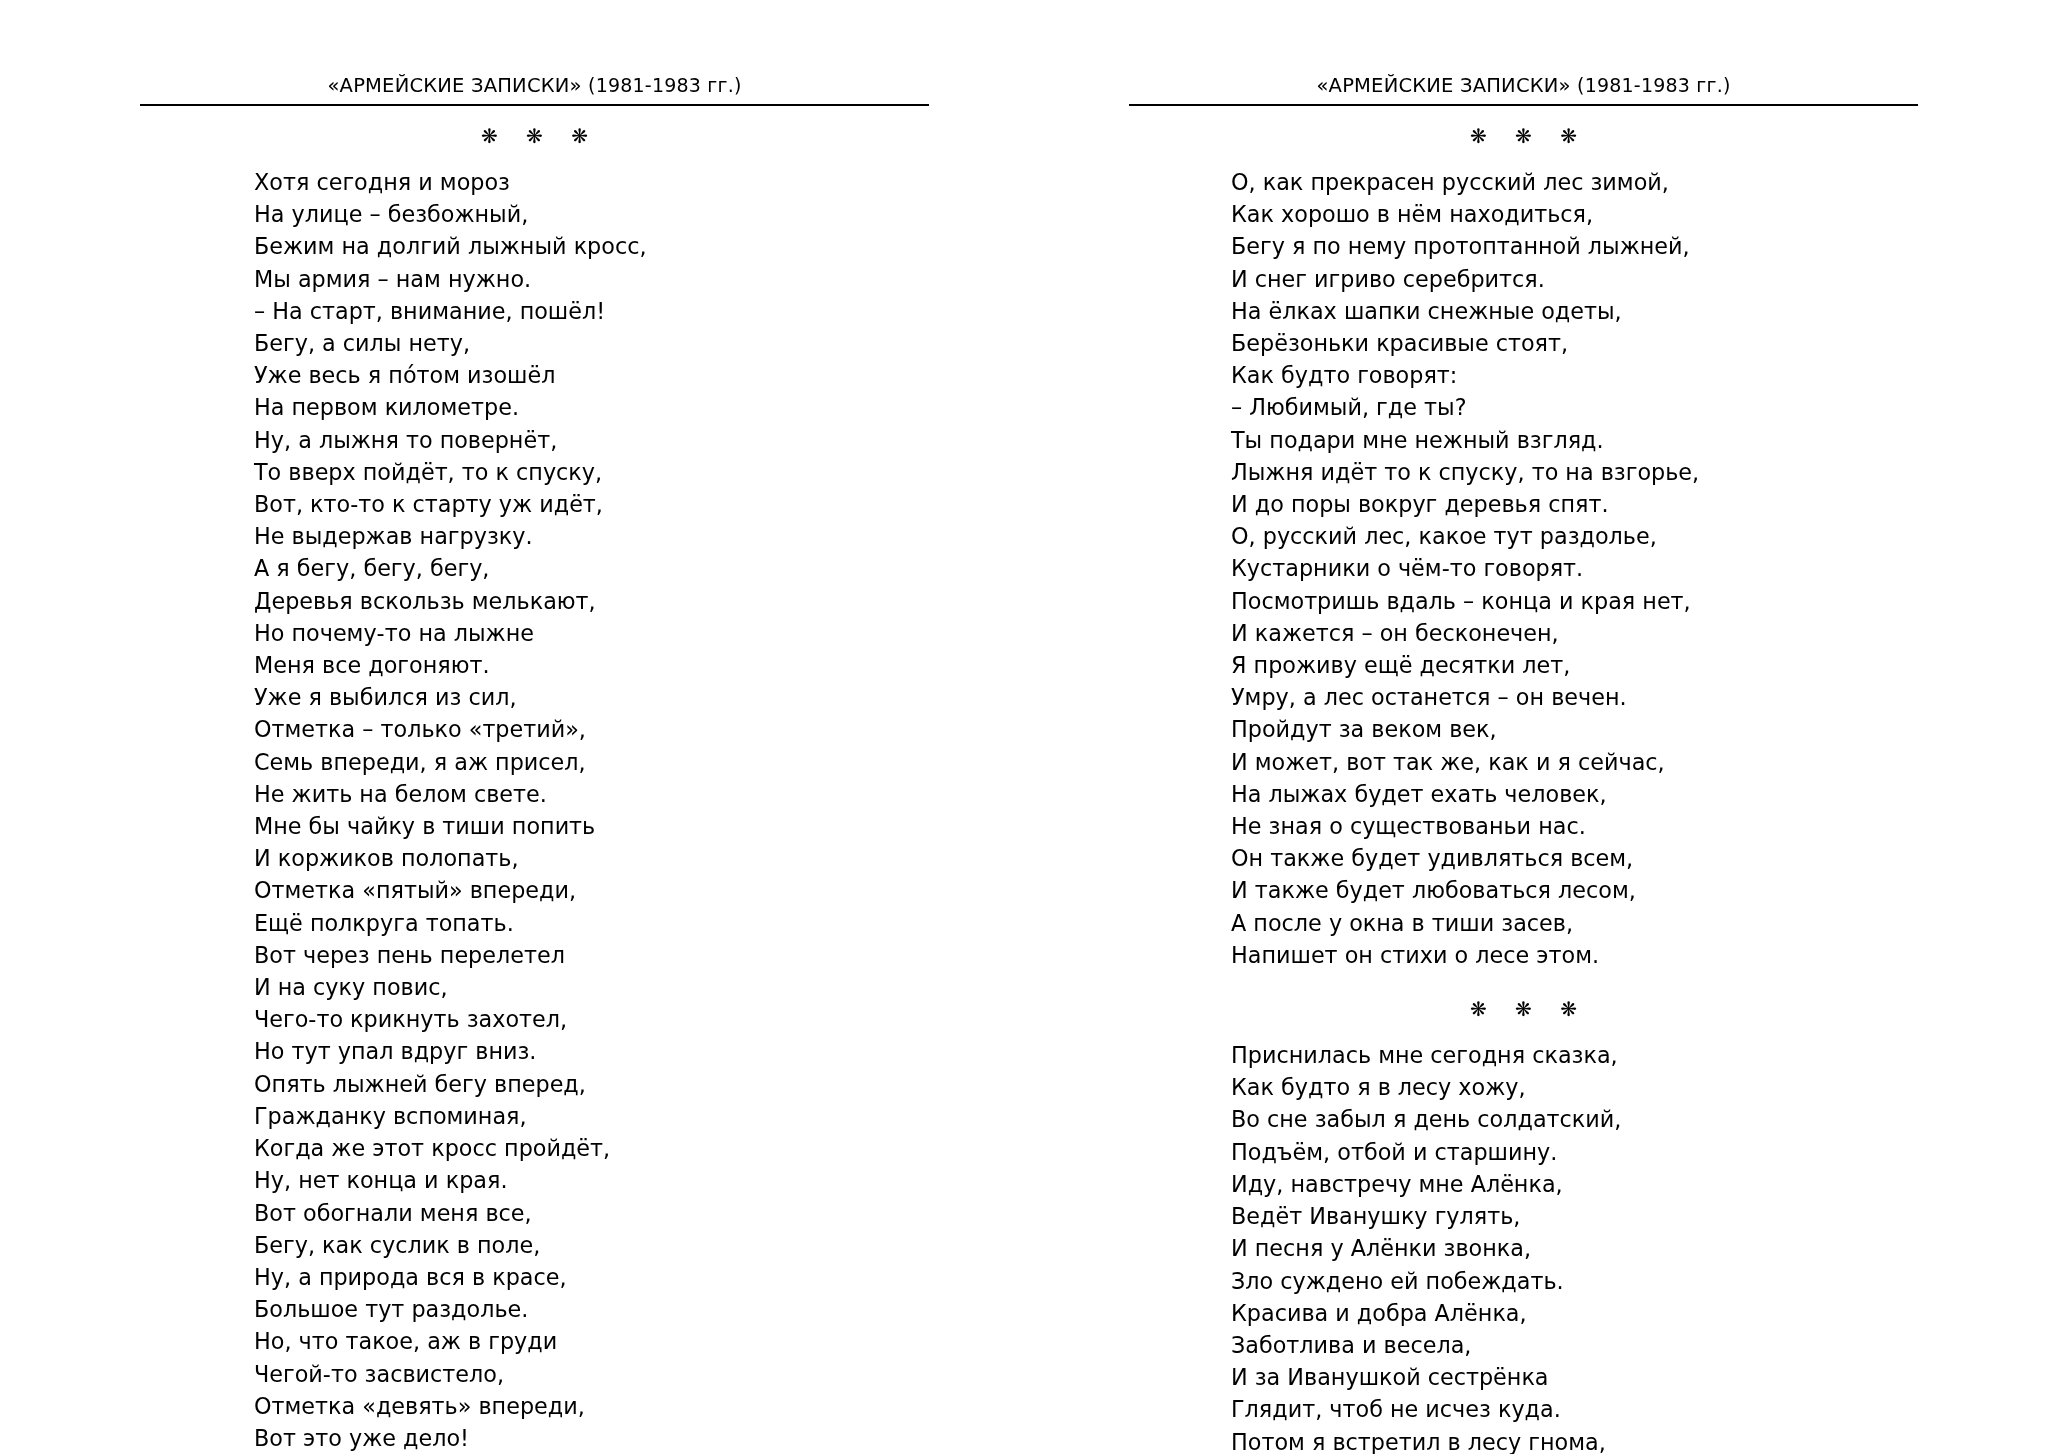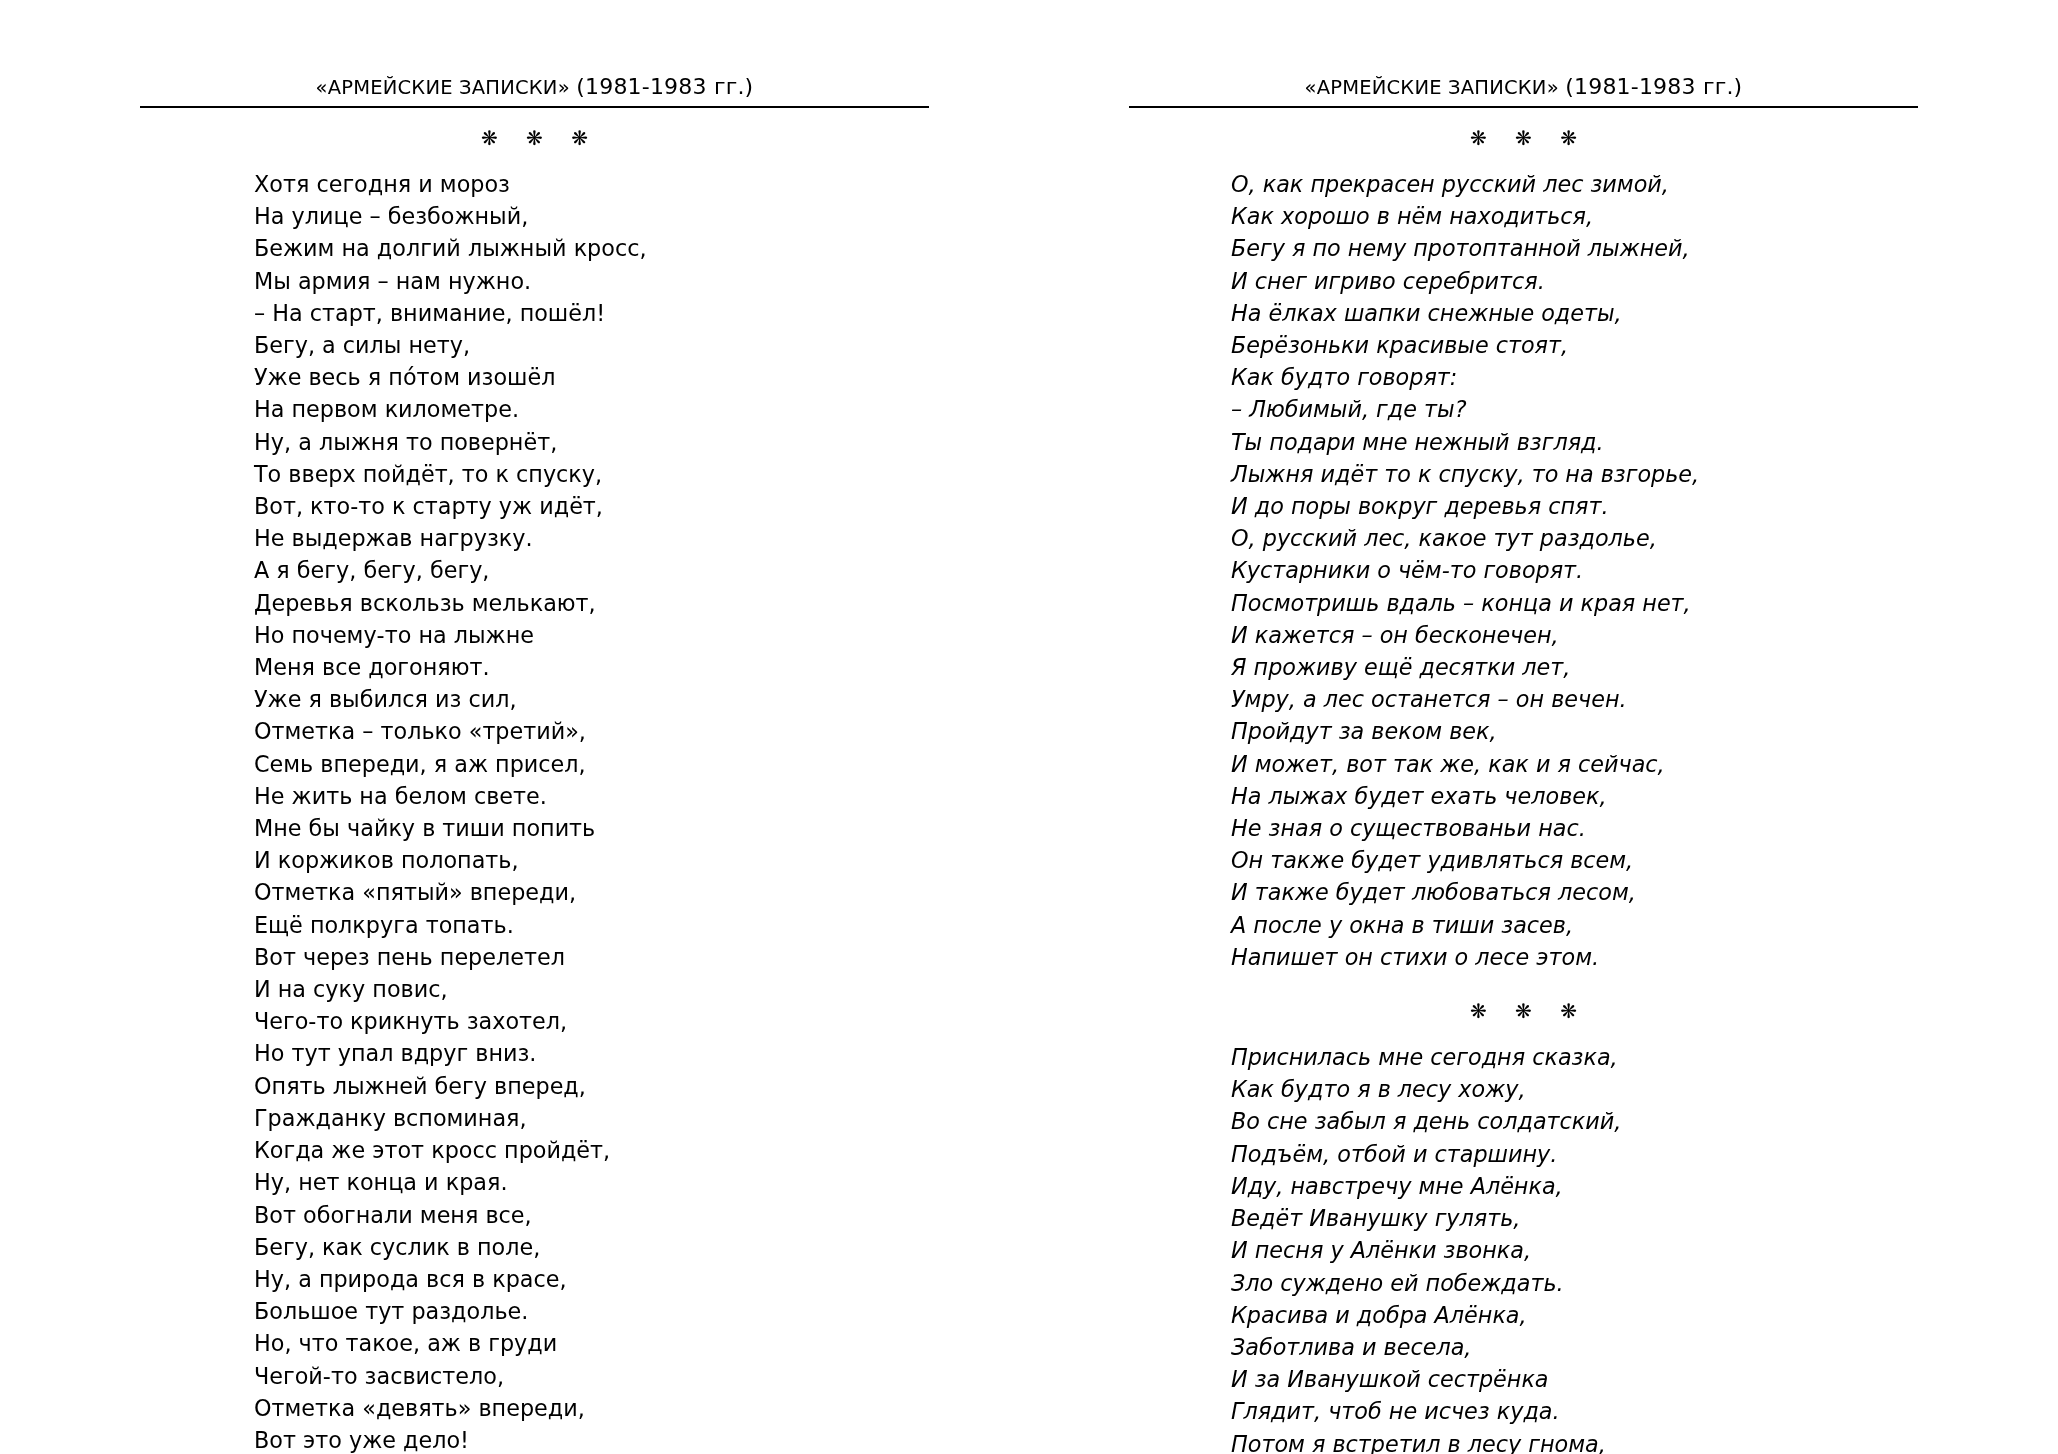--- a/index.html
+++ b/index.html
@@ -43,21 +43,21 @@
   .running-head {
     text-align: center;
     font-size: 19.5px;
     letter-spacing: 0.2px;
     padding-bottom: 7px;
     border-bottom: 2.2px solid #000;
     white-space: nowrap;
     font-family: "DejaVu Sans", sans-serif;
   }
   .running-head .small {
-    font-size: 22px;
+    font-size: 19px;
   }
   .content {
     padding-top: 18px;
     flex: 1;
   }
   .poem {
     margin: 0 0 0 0;
   }
   .poem + .poem {
     margin-top: 26px;
@@ -73,21 +73,20 @@
   .lines {
     font-size: 22.3px;
     line-height: 32.2px;
     white-space: pre;
   }
   .page-left .lines {
     padding-left: 114px;
   }
   .page-right .lines {
     padding-left: 102px;
-    font-style: italic;
   }
   .gutter {
     width: 0;
   }
 </style>
 </head>
 <body>
 
 <div class="spread">
 

